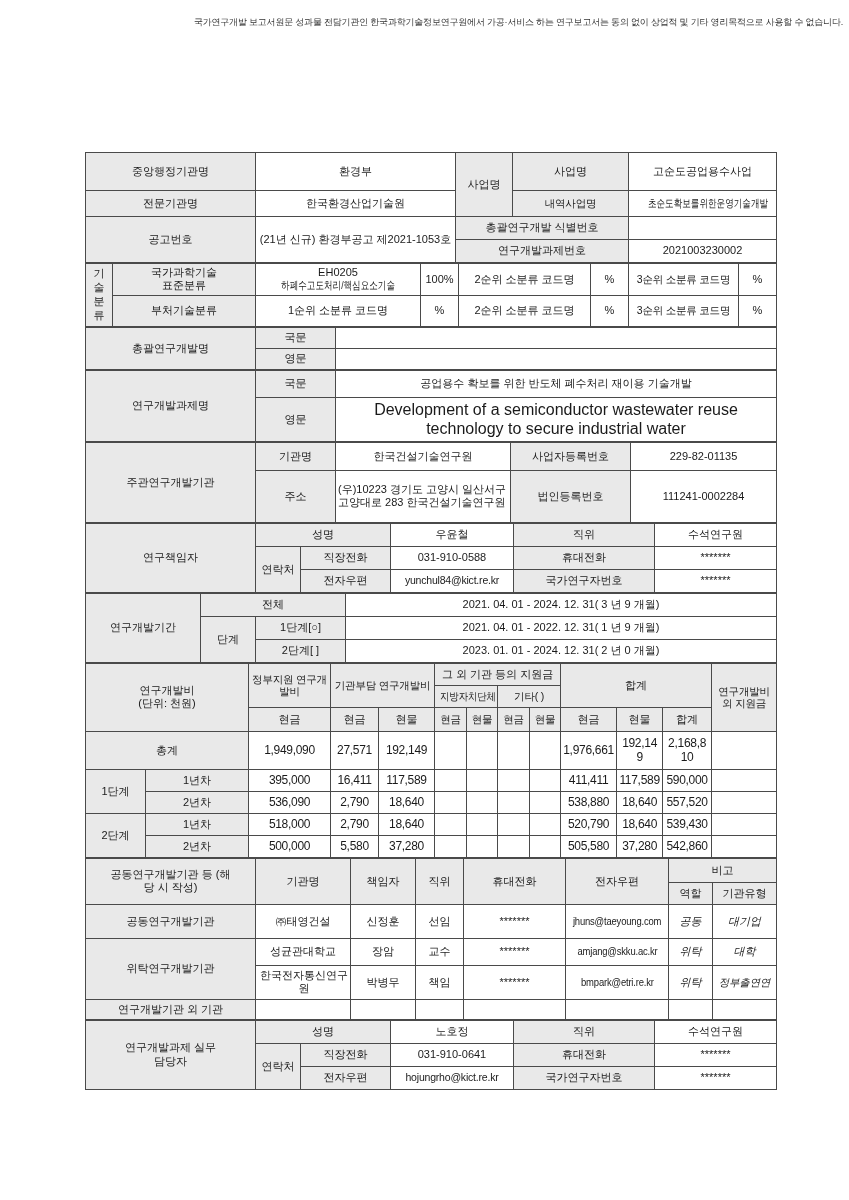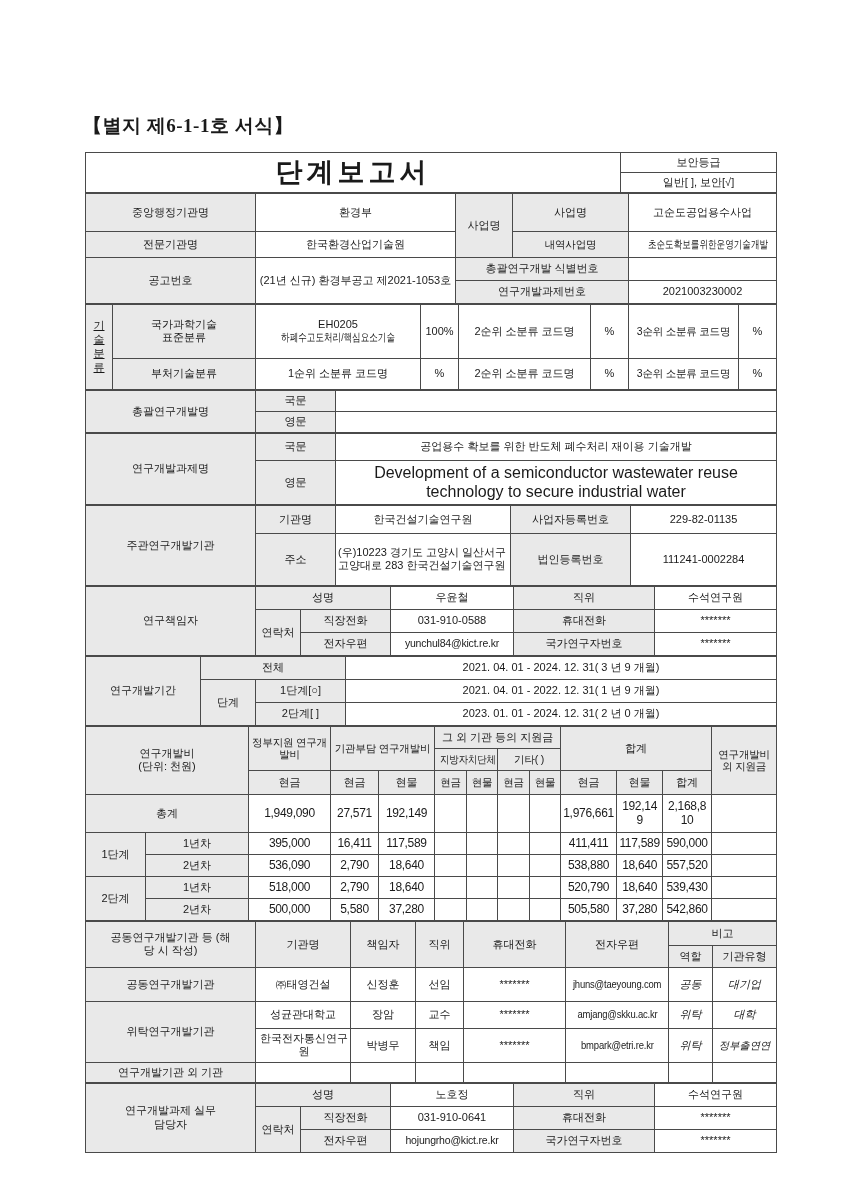--- a/index.html
+++ b/index.html
@@ -13,49 +13,34 @@
   td { border:1px solid #4a4a4a; font-size:11px; text-align:center; vertical-align:middle;
        padding:1px 2px; line-height:1.22; overflow:hidden; word-wrap:break-word; }
   .lb { background:#e9e9e9; }
   .left { text-align:left; }
   .it { font-style:italic; }
   .sq { display:inline-block; transform:scaleX(0.78); transform-origin:center; white-space:nowrap; }
   .sq2 { display:inline-block; transform:scaleX(0.9); transform-origin:center; white-space:nowrap; }
   .num { font-size:12px; letter-spacing:-0.3px; }
   .small { font-size:10.5px; letter-spacing:-0.2px; }
   .title { font-size:27px; font-weight:bold; letter-spacing:4px; }
-  .vert { width:13px; margin:0 auto; line-height:1.25; word-break:break-all;text-decoration:underline; }
-  .w80 { width:80px; margin:12px auto; }
+  .vert { width:13px; margin:0 auto; line-height:1.25; word-break:break-all; }
+  .w80 { width:80px; margin:1px auto; }
   .w88 { width:92px; margin:0 auto; }
   .w120 { width:122px; margin:0 auto; }
 </style>
 </head>
 <body>
 
 <div class="page">
 
-  <div class="form-code">【별지 제6-1-1호 서식】</div>
+  <div class="disclaimer">국가연구개발 보고서원문 성과물 전담기관인 한국과학기술정보연구원에서 가공·서비스 하는 연구보고서는 동의 없이 상업적 및 기타 영리목적으로 사용할 수 없습니다.</div>
 
   <div class="form">
 
-    <table>
-      <colgroup>
-          <col style="width:535px">
-          <col style="width:156px">
-        </colgroup>
-      <tbody>
-          <tr style="height:20px">
-        <td rowspan="2"><span class="title">단계보고서</span></td>
-        <td>보안등급</td>
-      </tr>
-      <tr style="height:20px">
-        <td>일반[  ], 보안[√]</td>
-      </tr>
-    </tbody>
-      </table>
 
     <table>
       <colgroup>
           <col style="width:170px">
           <col style="width:200px">
           <col style="width:57px">
           <col style="width:116px">
           <col style="width:148px">
         </colgroup>
       <tbody>

